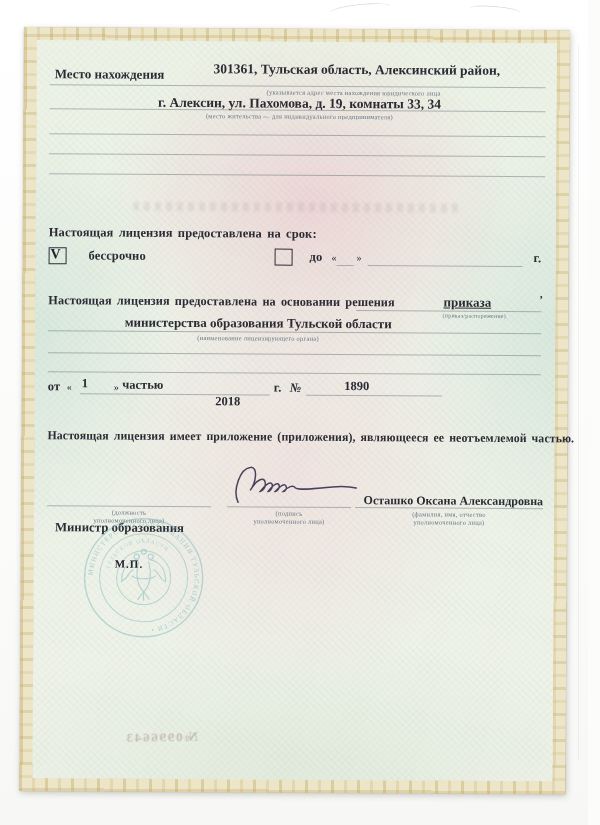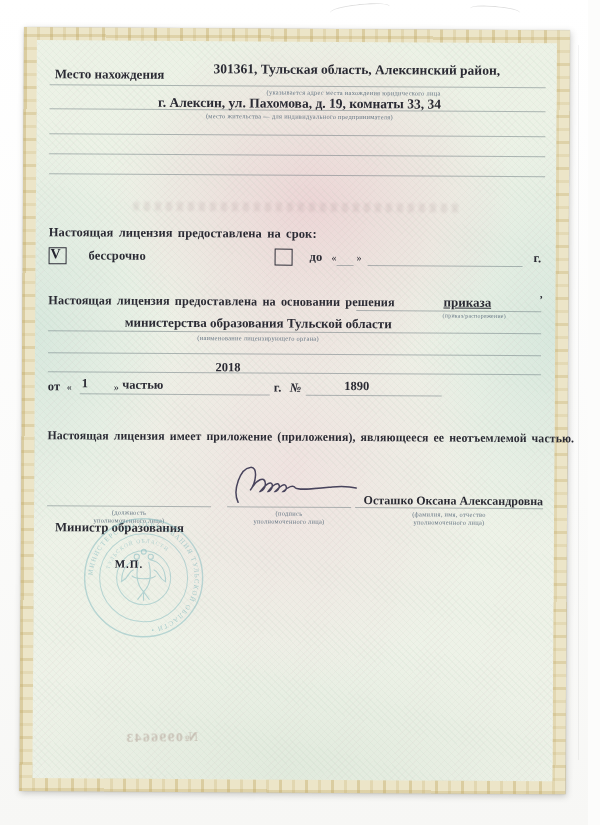--- a/index.html
+++ b/index.html
@@ -95,21 +95,21 @@
       <span class="t cap" style="left:26px;top:306px;width:420px;">(наименование лицензирующего органа)</span>
       <div class="rule" style="left:26px;top:325px;width:493px;"></div>
       <div class="rule" style="left:26px;top:344px;width:493px;"></div>
 
       <span class="t main" style="left:26px;top:352px;">от</span>
       <span class="t" style="left:45px;top:354px;font-size:10px;">«</span>
       <span class="t main" style="left:60px;top:349px;">1</span>
       <span class="t" style="left:92px;top:354px;font-size:10px;">»</span>
       <span class="t val" style="left:76px;top:350px;width:90px;font-size:12.5px;">частью</span>
       <div class="rule" style="left:58px;top:366px;width:190px;"></div>
-      <span class="t val" style="left:166px;top:332px;width:80px;font-size:12.5px;">2018</span>
+      <span class="t val" style="left:166px;top:366px;width:80px;font-size:12.5px;">2018</span>
       <span class="t main" style="left:252px;top:352px;">г.</span>
       <span class="t main" style="left:268px;top:352px;font-style:italic;">№</span>
       <div class="rule" style="left:284px;top:366px;width:136px;"></div>
       <span class="t val" style="left:280px;top:350px;width:110px;font-size:12.5px;">1890</span>
 
       <span class="t main" style="left:26px;top:401px;font-size:12.2px;transform:scaleX(.97);transform-origin:left;">Настоящая лицензия имеет приложение (приложения), являющееся ее неотъемлемой частью.</span>
 
       <span class="t b" style="left:34px;top:461px;font-size:12.8px;margin-top:32px;">Министр образования</span>
       <svg class="sig-svg" viewBox="0 0 140 50">
         <path d="M14,42 C8,30 16,8 26,7 C34,6 32,22 26,30 C33,18 40,16 41,22 C42,27 38,31 36,31 C41,24 47,20 48,24 C49,28 45,31 44,31 C49,24 54,21 55,25 C56,28 52,31 51,31 C56,25 61,22 62,26 C63,29 60,31 59,31 C64,26 69,24 71,27 C74,30 90,28 108,26 C120,25 128,26 132,27" fill="none" stroke="#3a3550" stroke-width="1.5" stroke-linecap="round" opacity=".92"></path>

